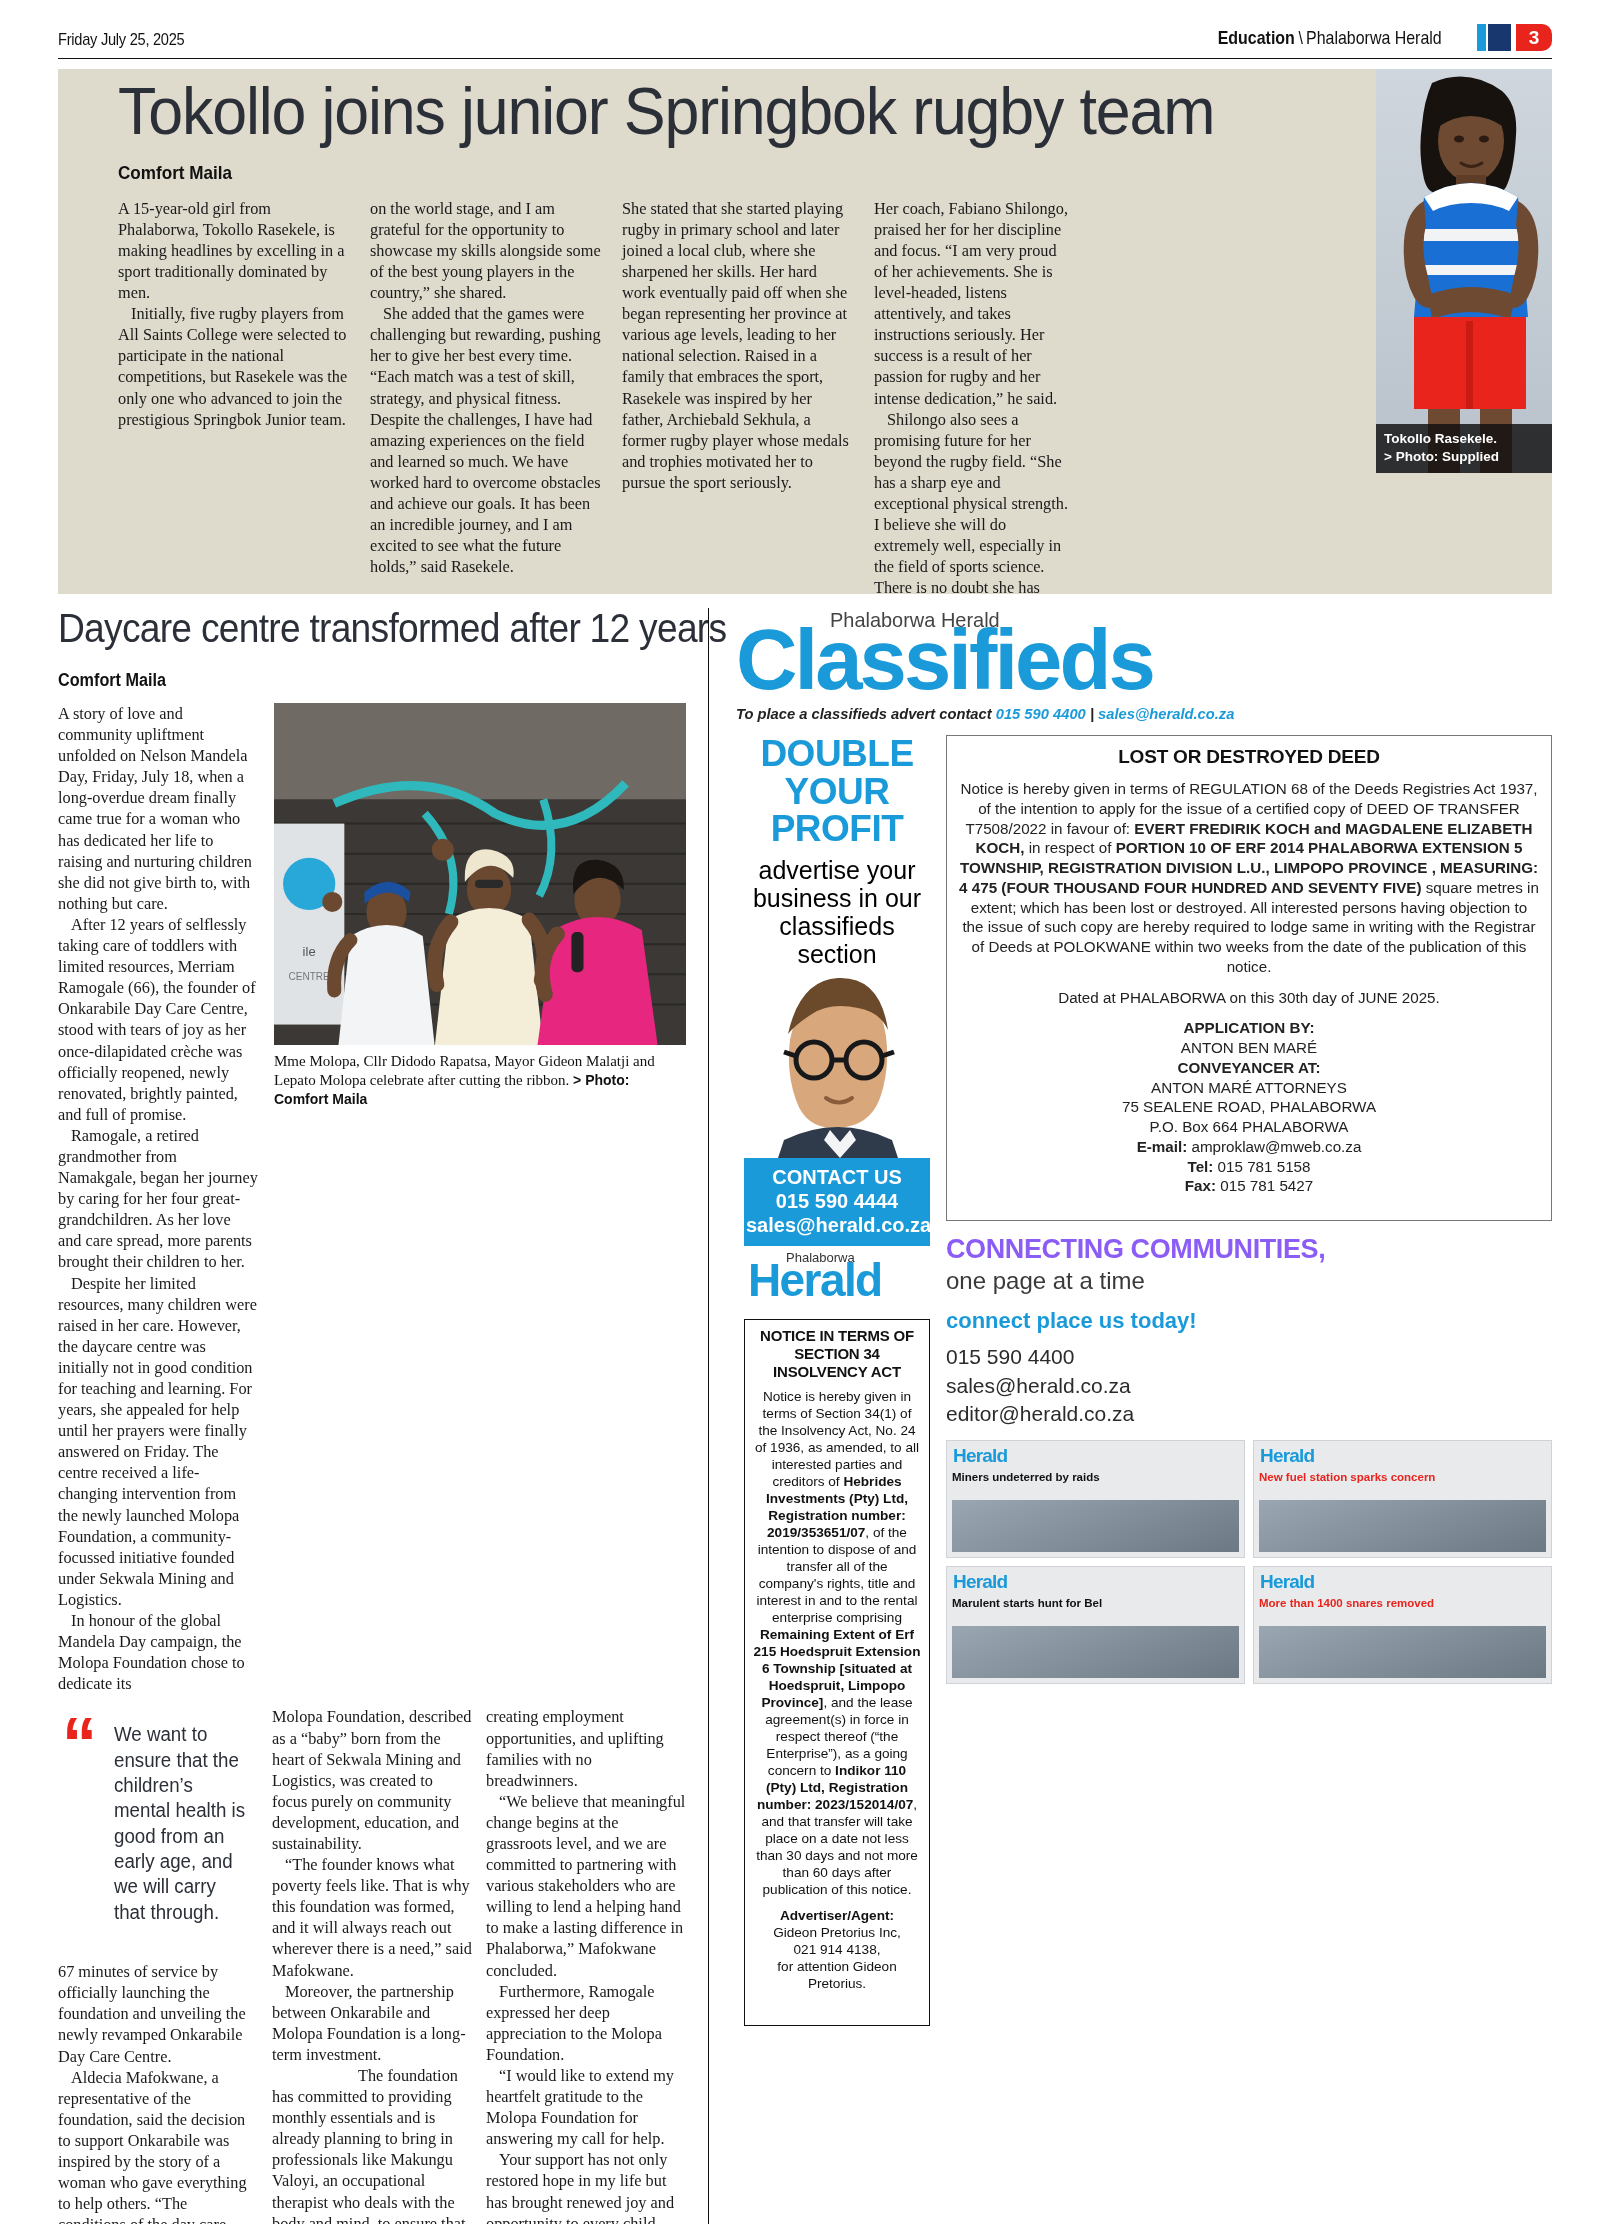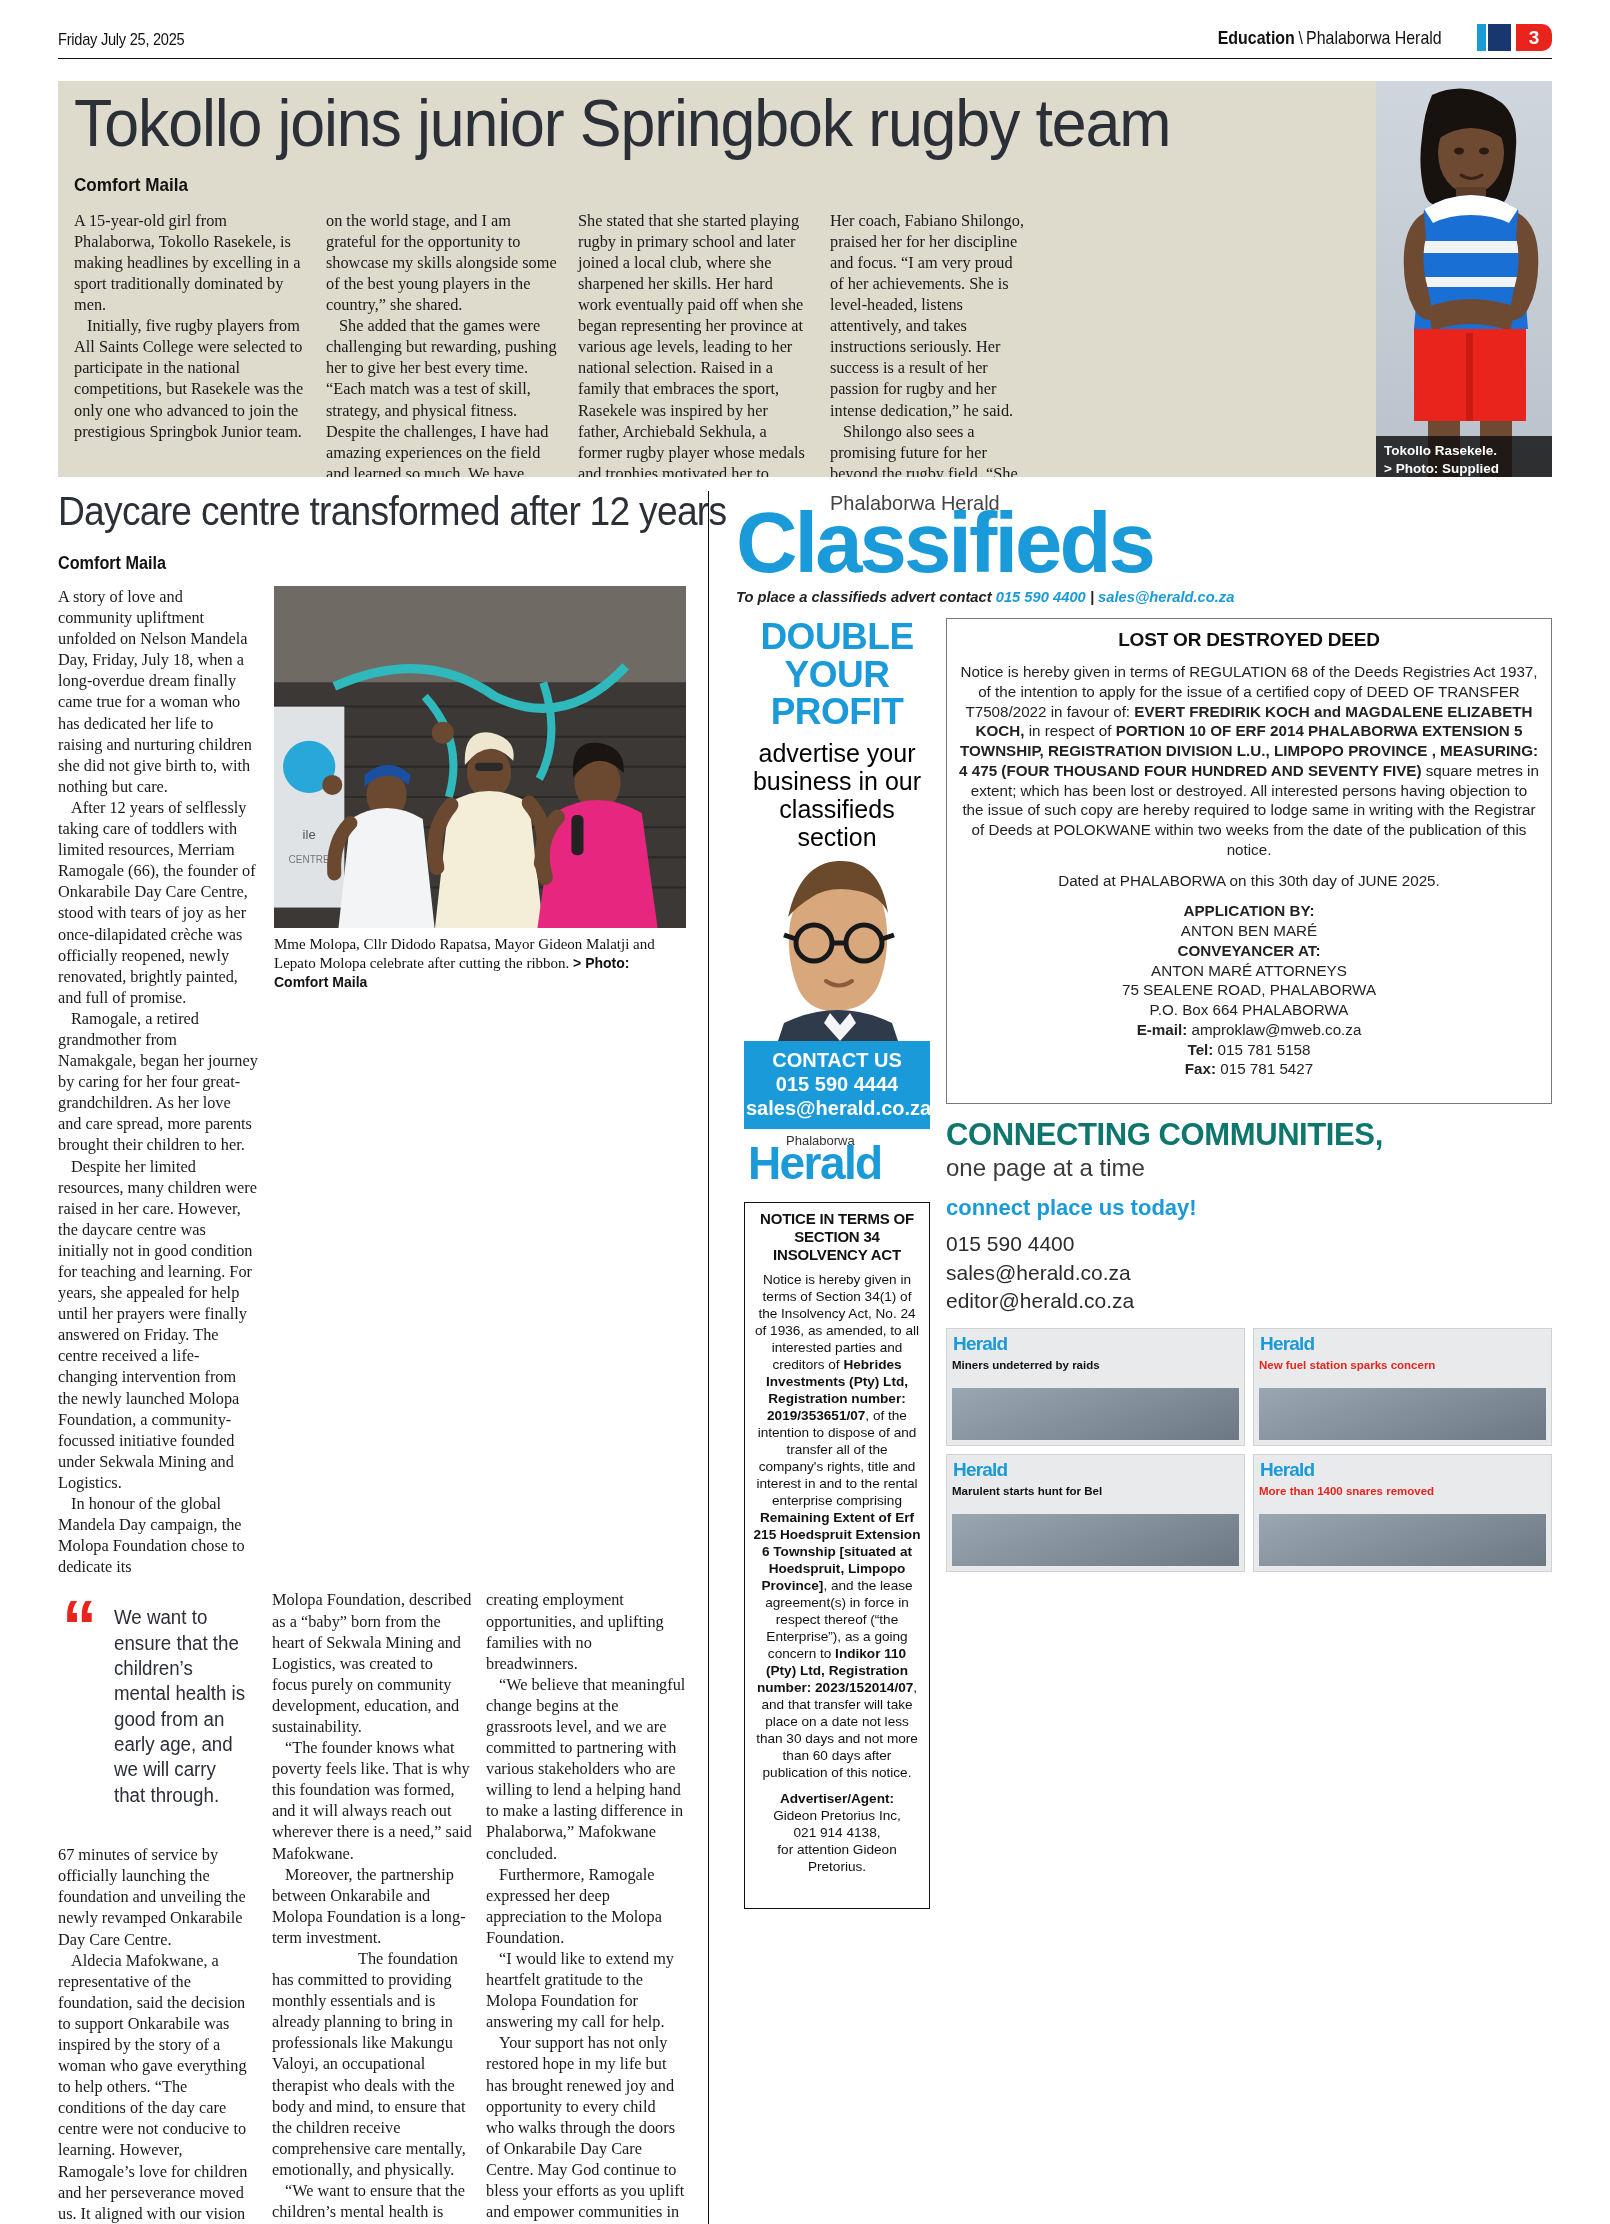--- a/index.html
+++ b/index.html
@@ -50,22 +50,22 @@
     background:#e8241d; color:#fff;
     border-radius:0 10px 10px 0;
     font-family:"Liberation Sans", sans-serif;
     font-weight:700; font-size:19px;
     display:flex; align-items:center; justify-content:center;
   }
   .rule-top { border-top:1.6px solid #111; margin-top:6px; }
 
   
   .art1 {
-    margin-top:22px; background:#dedacc; position:relative;
-    height:396px; overflow:hidden;
+    margin-top:10px; background:#dedacc; position:relative;
+    height:525px; overflow:hidden;padding-left:44px;
   }
   .art1-inner { padding:10px 18px 14px 16px; }
   .art1-head {
     font-family:"Liberation Sans", sans-serif;
     font-weight:400; font-size:66px; line-height:0.98;
     color:#2b2f38; letter-spacing:-1.2px;
     transform:scaleX(0.95); transform-origin:left top;
     white-space:nowrap;
   }
   .art1-byline {
@@ -255,22 +255,22 @@
     margin-top:11px; text-align:center;
     font-size:15.2px; line-height:1.3; color:#222;
   }
   .deed-body p { margin:0 0 11px; }
   .deed-body b { font-weight:700; }
 
   
   .cc-ad { margin-top:14px; }
   .cc-l1 {
     font-family:"Liberation Sans", sans-serif;
-    font-weight:700; font-size:31px; line-height:1.08;
-    color:#0f766e; letter-spacing:-0.4px;
+    font-weight:700; font-size:27px; line-height:1.08;
+    color:#8b5cf6; letter-spacing:-0.4px;
   }
   .cc-l2 {
     font-family:"Liberation Sans", sans-serif;
     font-weight:400; font-size:24px; color:#3a3a3a; margin-top:3px;
   }
   .cc-l3 {
     font-family:"Liberation Sans", sans-serif;
     font-weight:700; font-size:22px; color:#1a9ad9; margin-top:13px;
   }
   .cc-lines {

